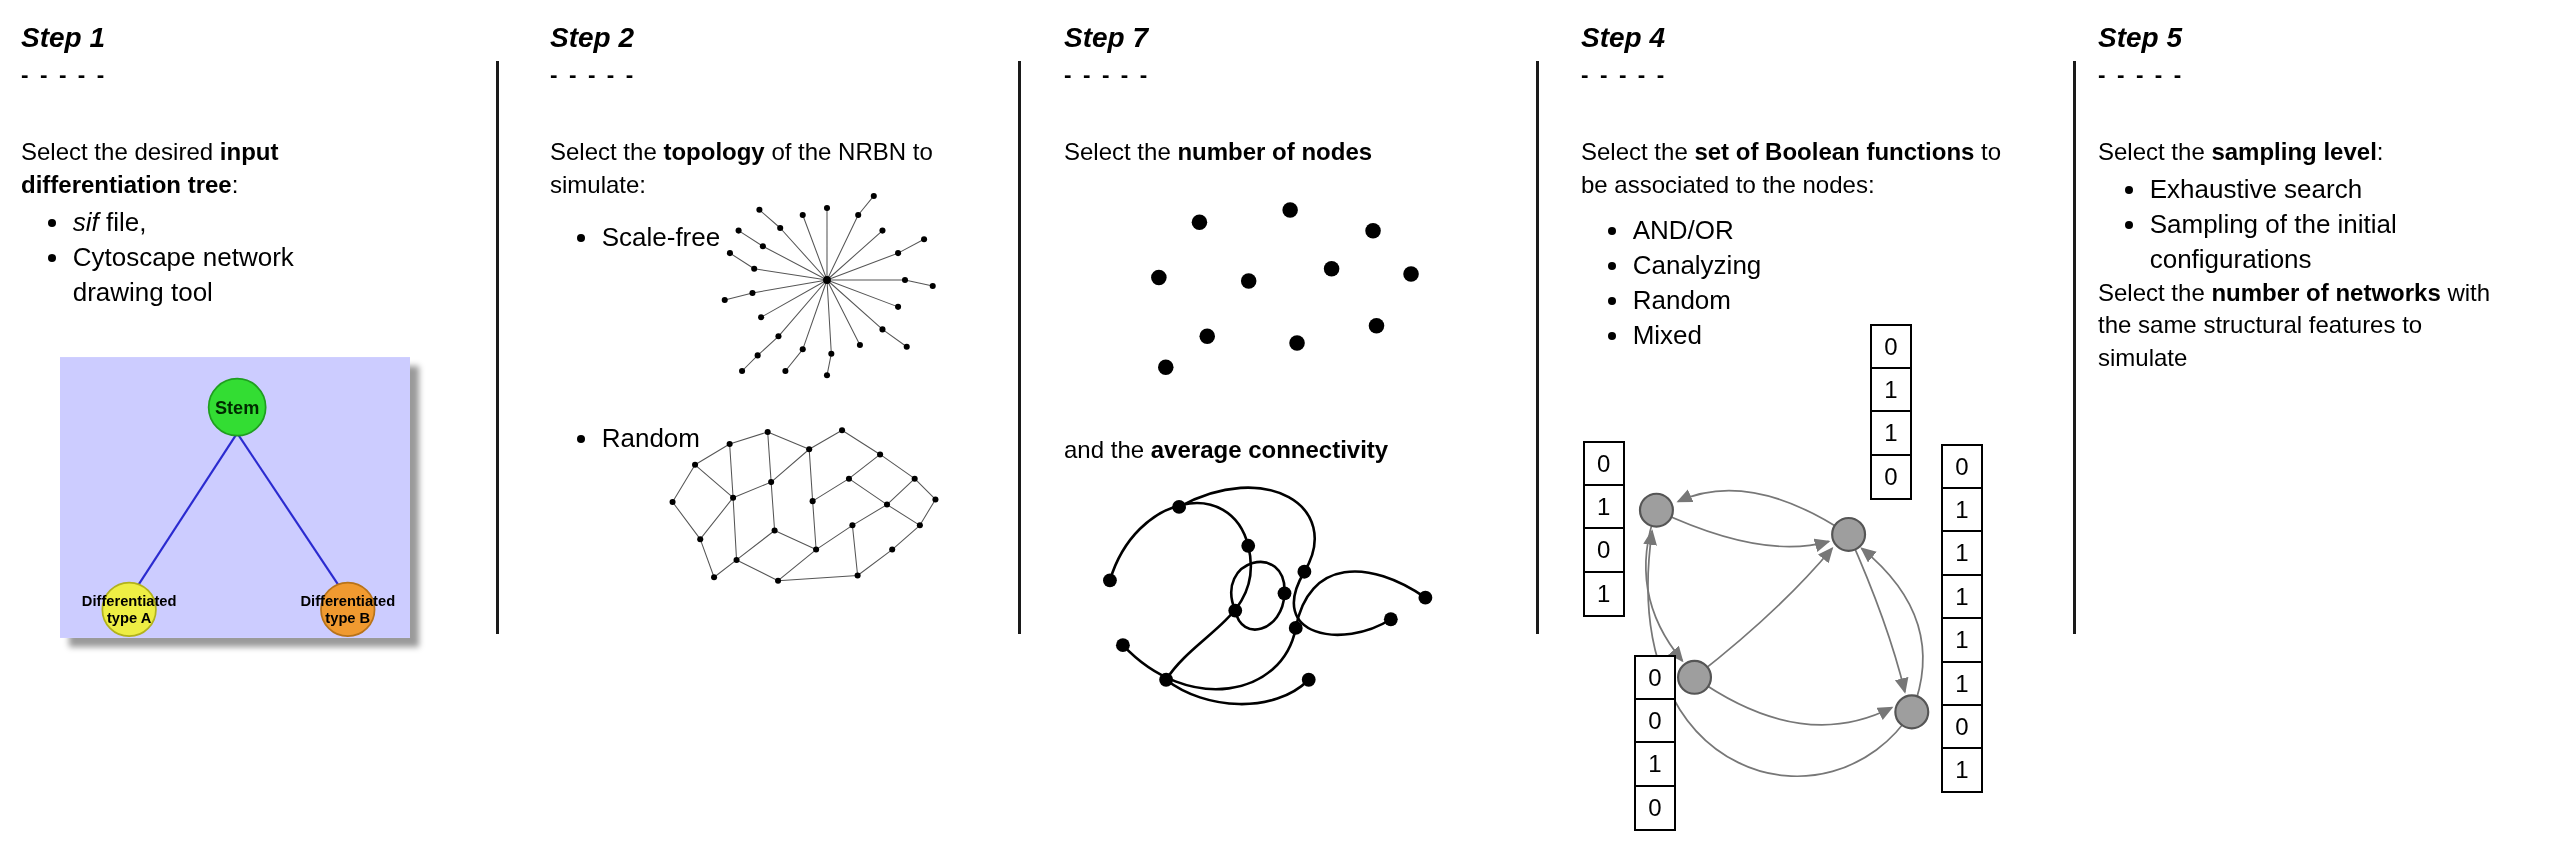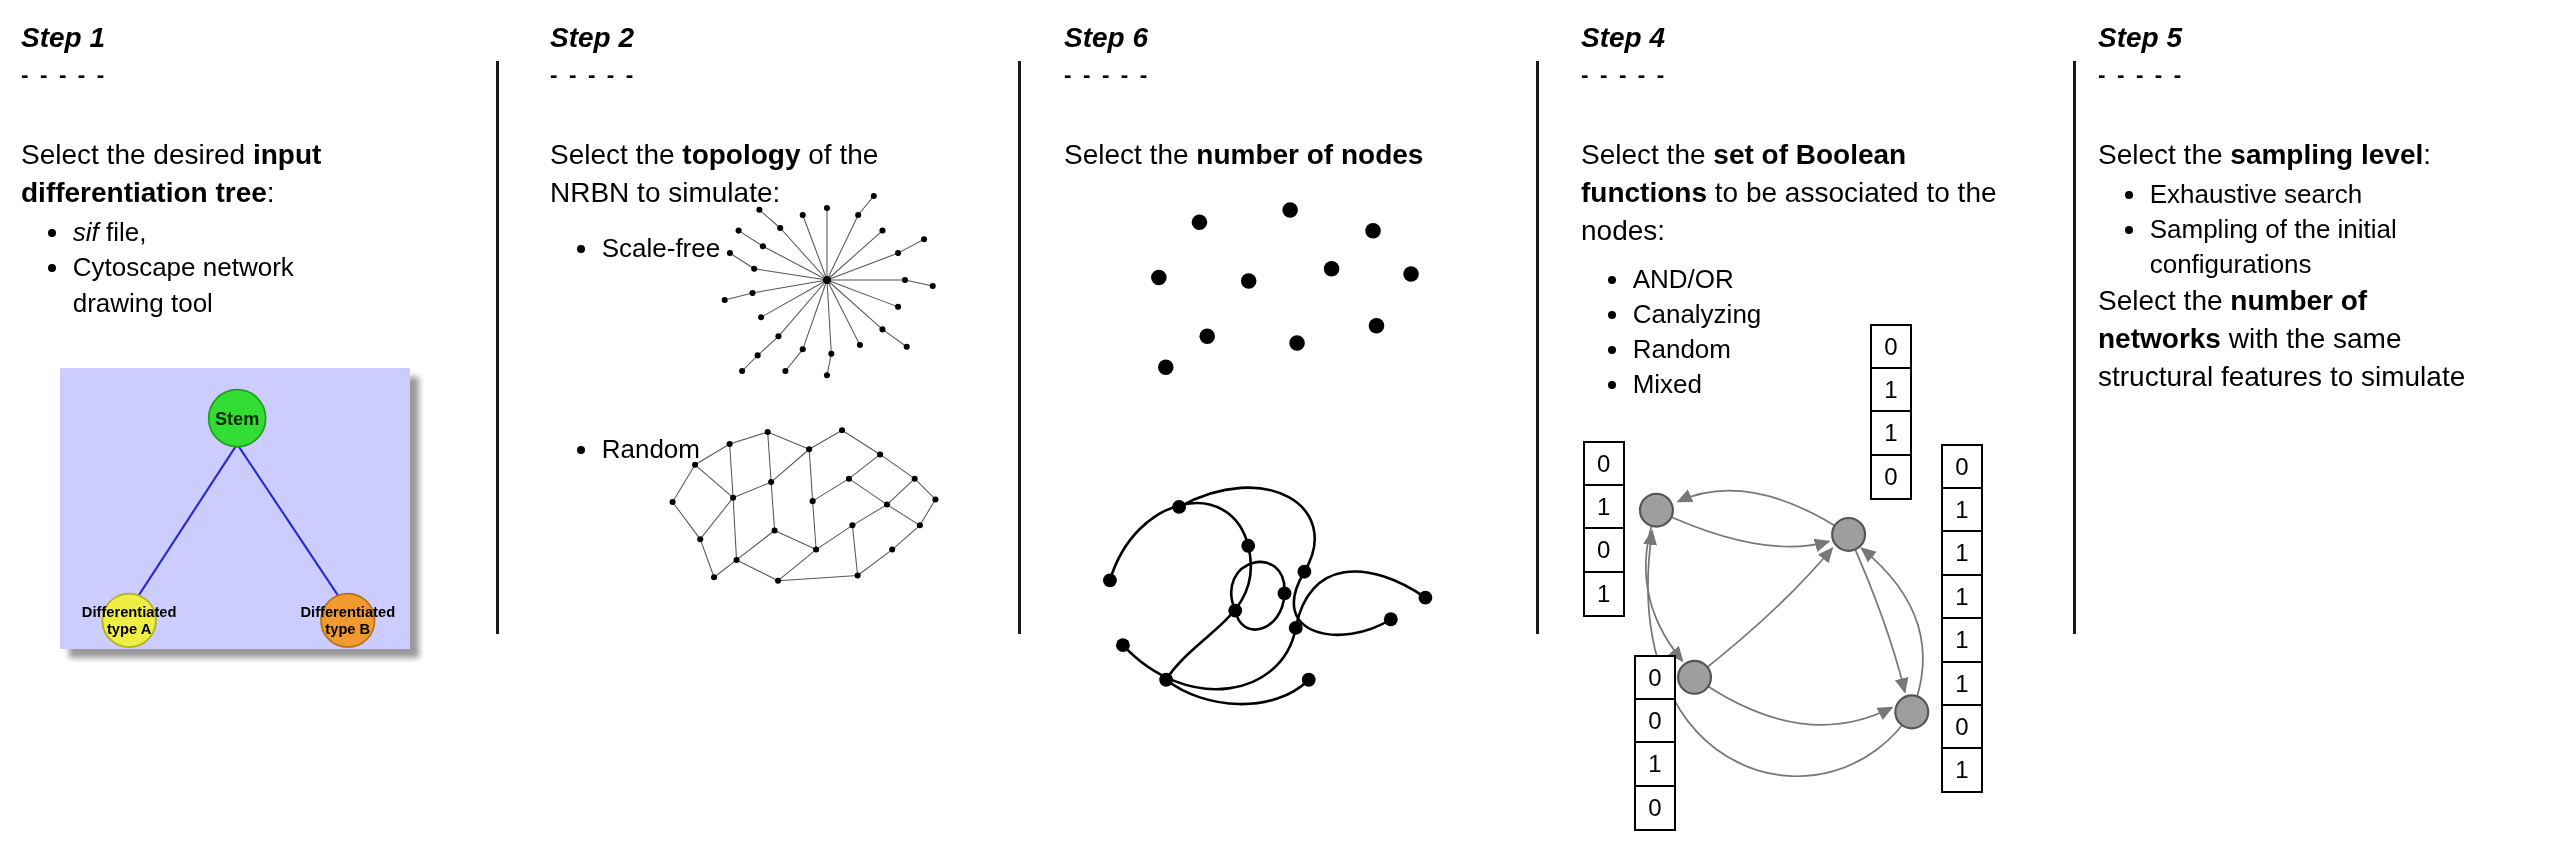--- a/index.html
+++ b/index.html
@@ -8,21 +8,21 @@
     font-family:"Liberation Sans", sans-serif;
     color:#000;
     width:2576px; height:851px;
     position:relative; overflow:hidden;
   }
   .canvas { position:absolute; left:0; top:0; width:2576px; height:851px; }
   .divider { position:absolute; top:61px; height:573px; width:2.6px; background:#1a1a1a; }
   .col { position:absolute; top:21.6px; }
   .step-title { font-size:28px; font-weight:bold;font-style:italic; }
   .dashes { font-size:22.5px; font-weight:bold; letter-spacing:2.6px; margin-top:8.7px; }
-  .para { font-size:28px; line-height:1.35; margin-top:48px; }
+  .para { font-size:24px; line-height:1.35; margin-top:48px; }
   .para.tight { margin-top:0; }
   .para b { font-weight:bold; }
   ul.bullets { list-style:disc; margin-top:3.5px; padding-left:50px; font-size:26px; line-height:1.35; }
   ul.bullets li { padding-left:1.7px; }
   .tree-wrap {
     margin-top:47px; margin-left:39px;
     width:350px; height:281px;
     box-shadow:8.7px 8.7px 6px #9a9a9a;
   }
   .abs { position:absolute; }
@@ -145,40 +145,41 @@
             <circle cx="298" cy="78" r="3.5"></circle>
             <circle cx="304" cy="132" r="3.5"></circle>
             <circle cx="322" cy="102" r="3.5"></circle>
             <circle cx="66" cy="192" r="3.5"></circle>
         </g>
       </svg>
     </div>
   </div>
 
   <div class="col" style="left:1064px; width:480px; height:805px">
-    <div class="step-title">Step 6</div>
+    <div class="step-title">Step 7</div>
     <div class="dashes">- - - - -</div>
     <p class="para"><span>Select the </span><b>number of nodes</b><span></span></p>
     <div class="abs" style="left:53px; top:176px">
       <svg width="329" height="190" viewBox="0 0 380 220">
         <g fill="#000">
           <circle cx="95" cy="28" r="9"></circle>
             <circle cx="200" cy="14" r="9"></circle>
             <circle cx="296" cy="38" r="9"></circle>
             <circle cx="48" cy="92" r="9"></circle>
             <circle cx="152" cy="96" r="9"></circle>
             <circle cx="248" cy="82" r="9"></circle>
             <circle cx="340" cy="88" r="9"></circle>
             <circle cx="104" cy="160" r="9"></circle>
             <circle cx="208" cy="168" r="9"></circle>
             <circle cx="300" cy="148" r="9"></circle>
             <circle cx="56" cy="196" r="9"></circle>
         </g>
       </svg>
     </div>
+    <p class="para tight" style="margin-top:265px"><span>and the </span><b>average connectivity</b><span></span></p>
     <div class="abs" style="left:20px; top:437px">
       <svg width="363" height="260" viewBox="0 0 420 300">
         <g fill="none" stroke="#000" stroke-width="3">
           <path d="M30,140 C60,40 170,20 190,100 S130,200 95,255"></path>
           <path d="M110,55 C210,0 300,55 255,130 S300,220 355,185"></path>
           <path d="M45,215 C120,295 230,275 245,195 S330,115 395,160"></path>
           <path d="M175,175 C150,115 235,95 232,155 C230,200 182,212 175,175"></path>
           <path d="M95,255 C140,290 220,295 260,255"></path>
         </g>
         <g fill="#000">

